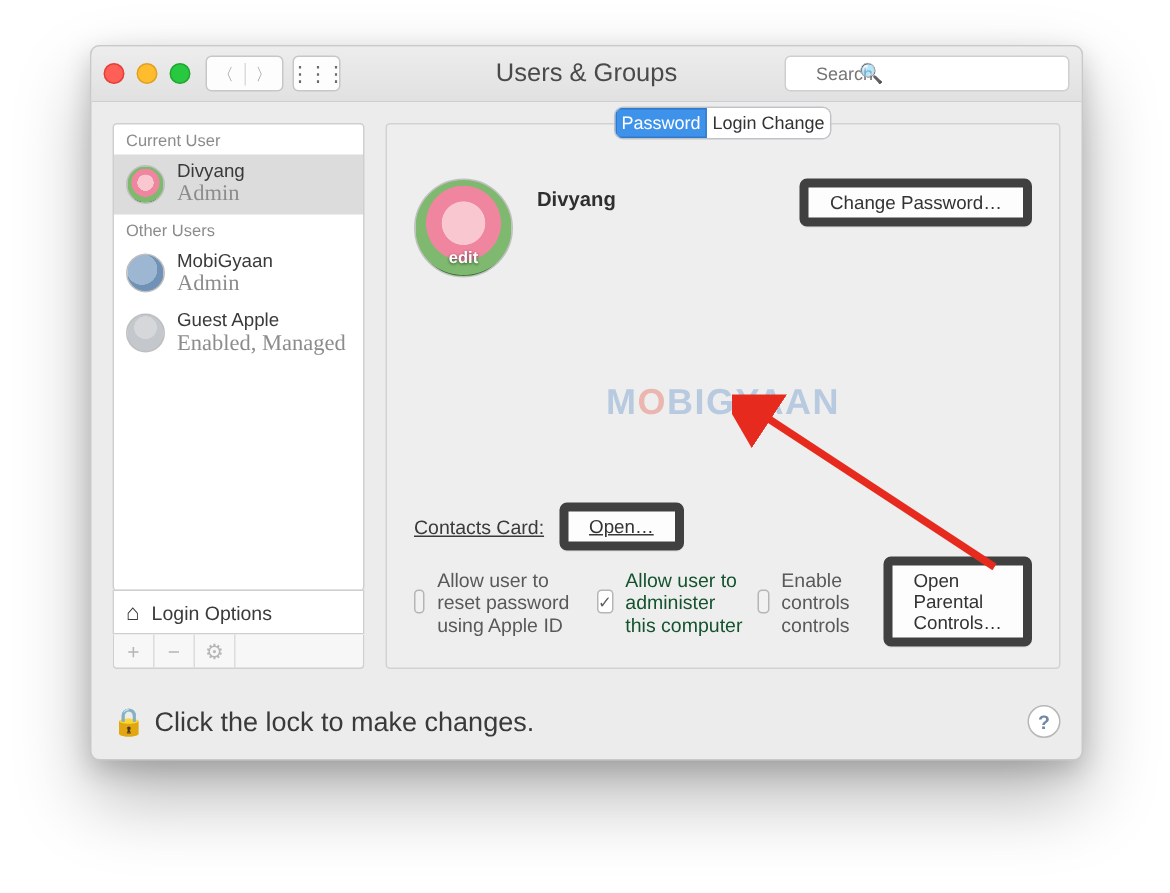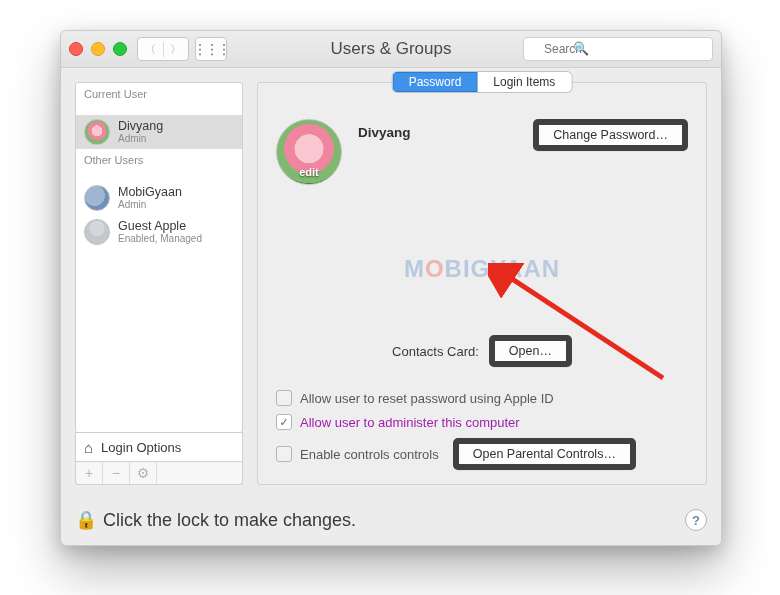--- a/index.html
+++ b/index.html
@@ -95,21 +95,21 @@
   }
   .user-list {
     border: 1px solid #cfcfcf;
     border-radius: 3px;
     background: #fff;
     flex-grow: 1;
     height: 268px;
     overflow: hidden;
   }
   .list-header {
-    padding: 5px 8px 15px 8px;
+    padding: 5px 8px 3px 8px;
     font-size: 11px;
     color: #8c8c8c;
   }
   .list-row {
     display: flex;
     align-items: center;
     padding: 4px 8px;
     gap: 8px;
   }
   .list-row.selected { background: #dcdcdc;}
@@ -117,21 +117,21 @@
     width: 24px;height:24px;border-radius:50%;
     background: #cfd2d6;
     flex-shrink:0;
     border:1px solid #bfbfbf;
   }
   .avatar-sm.silhouette {
     background: radial-gradient(circle at 50% 35%, #d5d7da 0 38%, #c4c7cb 39% 100%);
   }
   .row-text { display:flex; flex-direction:column; line-height:1.15;}
   .row-name { font-size:12.5px; color:#3a3a3a;}
-  .row-sub  { font-size:10px; color:#8c8c8c;}
+  .row-sub  { font-size:15px; color:#8c8c8c;font-family:Liberation Serif, serif;}
 
   .login-options {
     border: 1px solid #cfcfcf;
     border-top: 1px solid #cfcfcf;
     margin-top: -1px;
     background: #fff;
     display:flex; align-items:center;
     height: 28px;
     padding-left: 8px; gap:8px;
     font-size: 13px;
@@ -167,21 +167,21 @@
   }
   .tabs {
     position: absolute;
     top: -11px; left: 50%; transform: translateX(-50%);
     display:flex;
     border-radius: 5px;
     overflow:hidden;
     box-shadow: 0 0 0 1px #bfc3c7;
   }
   .tab {
-    padding: 3px 16px;
+    padding: 3px 4px;
     font-size: 12px;
     background: #fff;
     color:#333;
   }
   .tab.active {
     background: #3f92ea;
     color:#fff;
     box-shadow: inset 0 0 0 1px #2f78cc;
   }
 
@@ -226,29 +226,30 @@
     font-weight: 800;
     letter-spacing: 1px;
     color: rgba(56,118,192,0.30);
     white-space:nowrap;
     pointer-events:none;
   }
   .watermark .oo { color: rgba(231,76,60,0.35);}
 
   .contacts-row {
     margin-top: 150px;
-    display:flex; align-items:center; justify-content:center;
+    display:flex; align-items:center; justify-content:flex-start;
     gap: 10px;
     font-size: 13px;
     color:#3a3a3a;
-  }
-
-  .checks { margin-top: 23px; display:flex; flex-direction:column; gap:8px;}
+    text-decoration:underline;
+  }
+
+  .checks { margin-top: 4px; display:flex; flex-direction:row; gap:8px;}
   .check-row { display:flex; align-items:center; gap:8px; font-size:13px; color:#595959;}
-  .check-row.enabled { color:#a21caf;}
+  .check-row.enabled { color:#14532d;}
   .checkbox {
     width:14px;height:14px;border:1px solid #b5b5b5;border-radius:3px;
     background:#fff;
     display:flex;align-items:center;justify-content:center;
     font-size:11px; color:#5f5f5f;
   }
   .checkbox.disabled { background:#f1f1f1;}
   .checkbox.checked::after { content:"✓"; }
 
   
@@ -350,21 +351,21 @@
           </div>
         <div class="ctrl-btn">
             <span>⚙</span>
           </div>
       </div>
     </div>
 
     <div class="main">
       <div class="tabs">
         <div class="tab active">Password</div>
-        <div class="tab">Login Items</div>
+        <div class="tab">Login Change</div>
       </div>
 
       <div class="user-hero">
         <div class="avatar-lg">
           <span class="avatar-edit">edit</span>
         </div>
         <div class="hero-name">Divyang</div>
         <div class="btn btn-right">Change Password…</div>
       </div>
 

